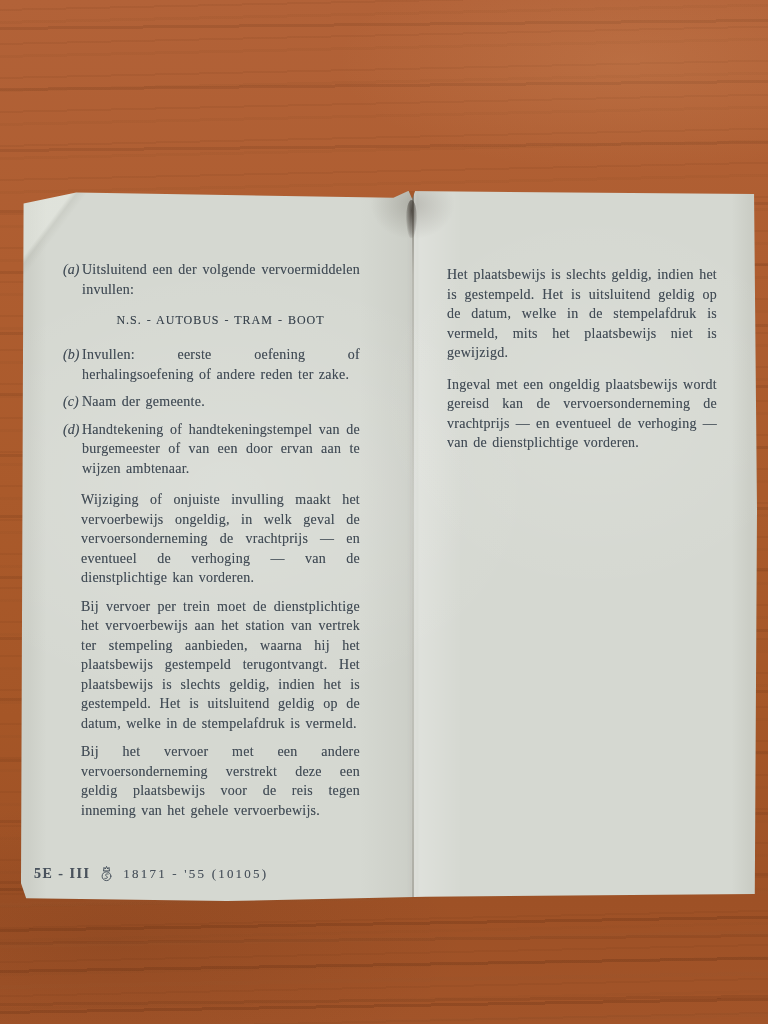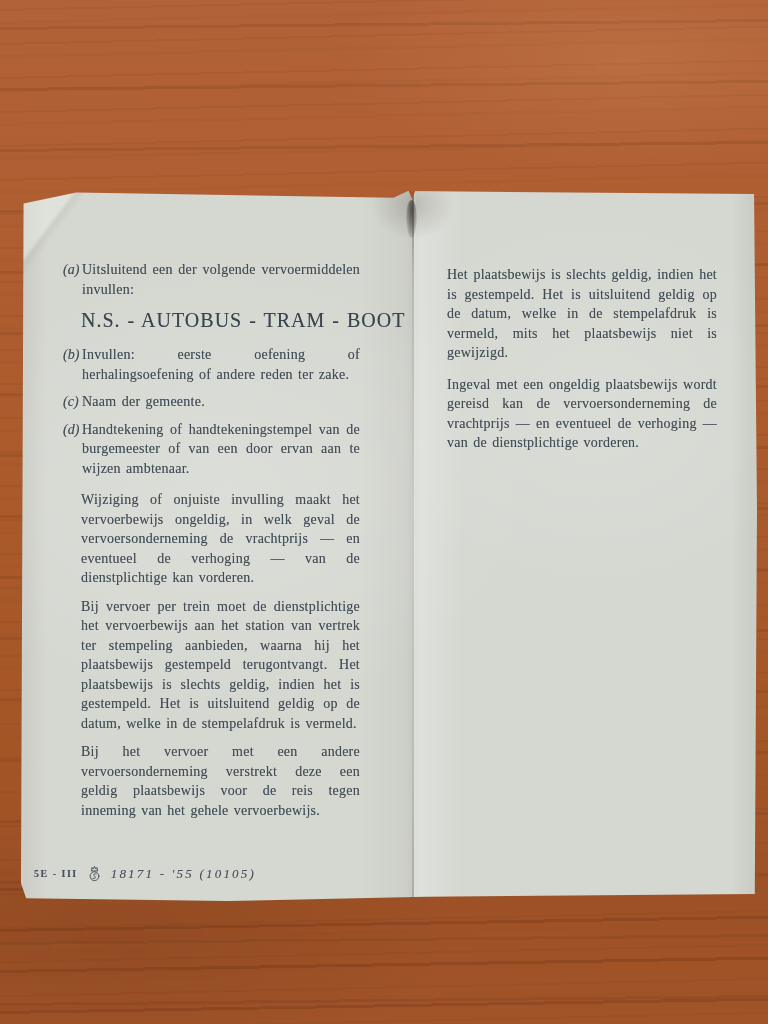--- a/index.html
+++ b/index.html
@@ -72,33 +72,33 @@
     font-size:14px;line-height:19.5px;text-align:justify;
     letter-spacing:.25px;word-spacing:1.5px;
     text-shadow:0 0 .5px rgba(65,75,85,.45);
   }
   .page-left{left:42px;top:70px;width:297px;}
   .page-right{left:426px;top:75px;width:270px;}
   .item{display:grid;grid-template-columns:19px 1fr;margin:0 0 8px 0;}
   .item .lbl{font-style:italic;text-align:left;letter-spacing:0;}
   .item-d{margin-bottom:12px;}
   .modes-heading{
-    margin:8px 0 12px 18px;font-size:20px;line-height:26px;
+    margin:8px 0 12px 18px;font-size:12px;line-height:26px;
     letter-spacing:1px;word-spacing:1px;color:#3a444e;white-space:nowrap;
-    text-align:left;
+    text-align:center;
   }
   .page-left .para{margin:8px 0 9px 18px;}
   .page-right .para{margin:0 0 12px 0;}
   
   .imprint{
     position:absolute;left:13px;bottom:18px;display:flex;align-items:center;gap:9px;
     color:#49525c;text-shadow:0 0 .5px rgba(70,80,90,.4);
   }
-  .series-code{font-size:10px;font-weight:bold;letter-spacing:1.5px;text-align:right;}
-  .print-code{font-size:13px;letter-spacing:2.2px;font-style:italic;}
+  .series-code{font-size:14px;font-weight:bold;letter-spacing:1.5px;text-align:right;}
+  .print-code{font-size:13px;letter-spacing:2.2px;}
   .emblem{display:inline-block;line-height:0;}
 </style>
 </head>
 <body>
 
 <div class="wood">
   <div class="wood-bottom"></div>
 
   <div class="paper">
     <div class="corner-crease"></div>

